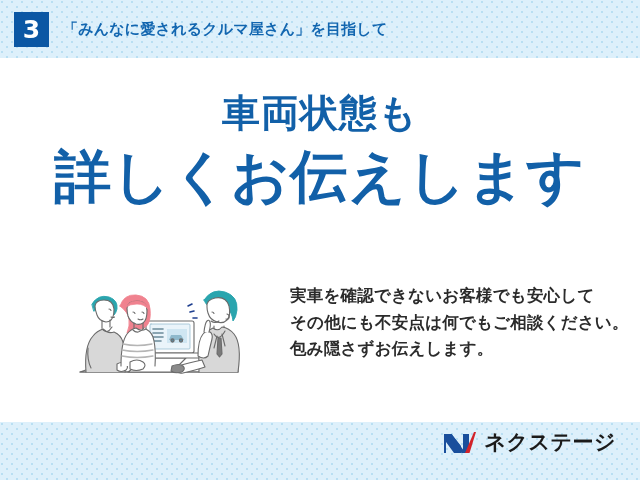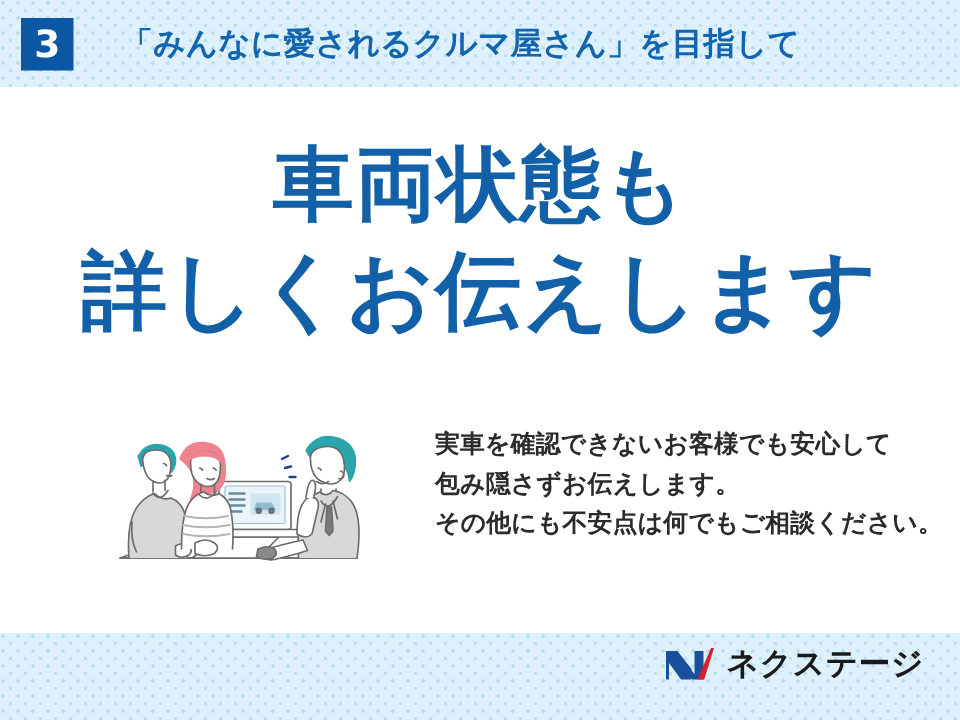--- a/index.html
+++ b/index.html
@@ -60,43 +60,43 @@
     font-weight: bold;
     display: flex;
     align-items: center;
     justify-content: center;
     line-height: 1;
     letter-spacing: 0;
     flex: none;
   }
 
   .header-title {
-    margin-left: 32px;
+    margin-left: 14px;
     color: #1266b0;
-    font-size: 21px;
+    font-size: 15px;
     font-weight: bold;
     letter-spacing: 0.2px;
     white-space: nowrap;
   }
 
   
   .headline {
     position: absolute;
     left: 0;
     right: 0;
     top: 92px;
     text-align: center;
     color: #1260a8;
     font-weight: bold;
     line-height: 1.15;
     letter-spacing: 1px;
   }
 
   .headline-l1 {
-    font-size: 54px;
+    font-size: 38px;
     display: block;
   }
 
   .headline-l2 {
     font-size: 57px;
     display: block;
     margin-top: 8px;
   }
 
   
@@ -278,22 +278,22 @@
           <path d="M126 30 L130 28"></path>
           <path d="M128 36 L132 35"></path>
           <path d="M131 42 L135 42"></path>
         </g>
       </g>
     </svg>
   </div>
 
   <div class="body-copy">
     <div>実車を確認できないお客様でも安心して</div>
+    <div>その他にも不安点は何でもご相談ください。</div>
     <div>包み隠さずお伝えします。</div>
-    <div>その他にも不安点は何でもご相談ください。</div>
   </div>
 
   <div class="dot-band footer-band"></div>
 
   <div class="footer-logo">
     <svg class="logo-mark" viewBox="0 0 34 25" xmlns="http://www.w3.org/2000/svg">
       <path d="M1 23 L1 4 L8.5 4 L18 16 L18 23 L11 23 L3 12 L3 23 Z" fill="#1a4f9c"></path>
       <path d="M1 4 L8.5 4 L20 19.5 L20 4 L26 4 L26 23 L18.5 23 L7 8 Z" fill="#1a4f9c"></path>
       <path d="M22 23 L31 2 L33 2 L26.5 23 Z" fill="#d2232a"></path>
     </svg>

